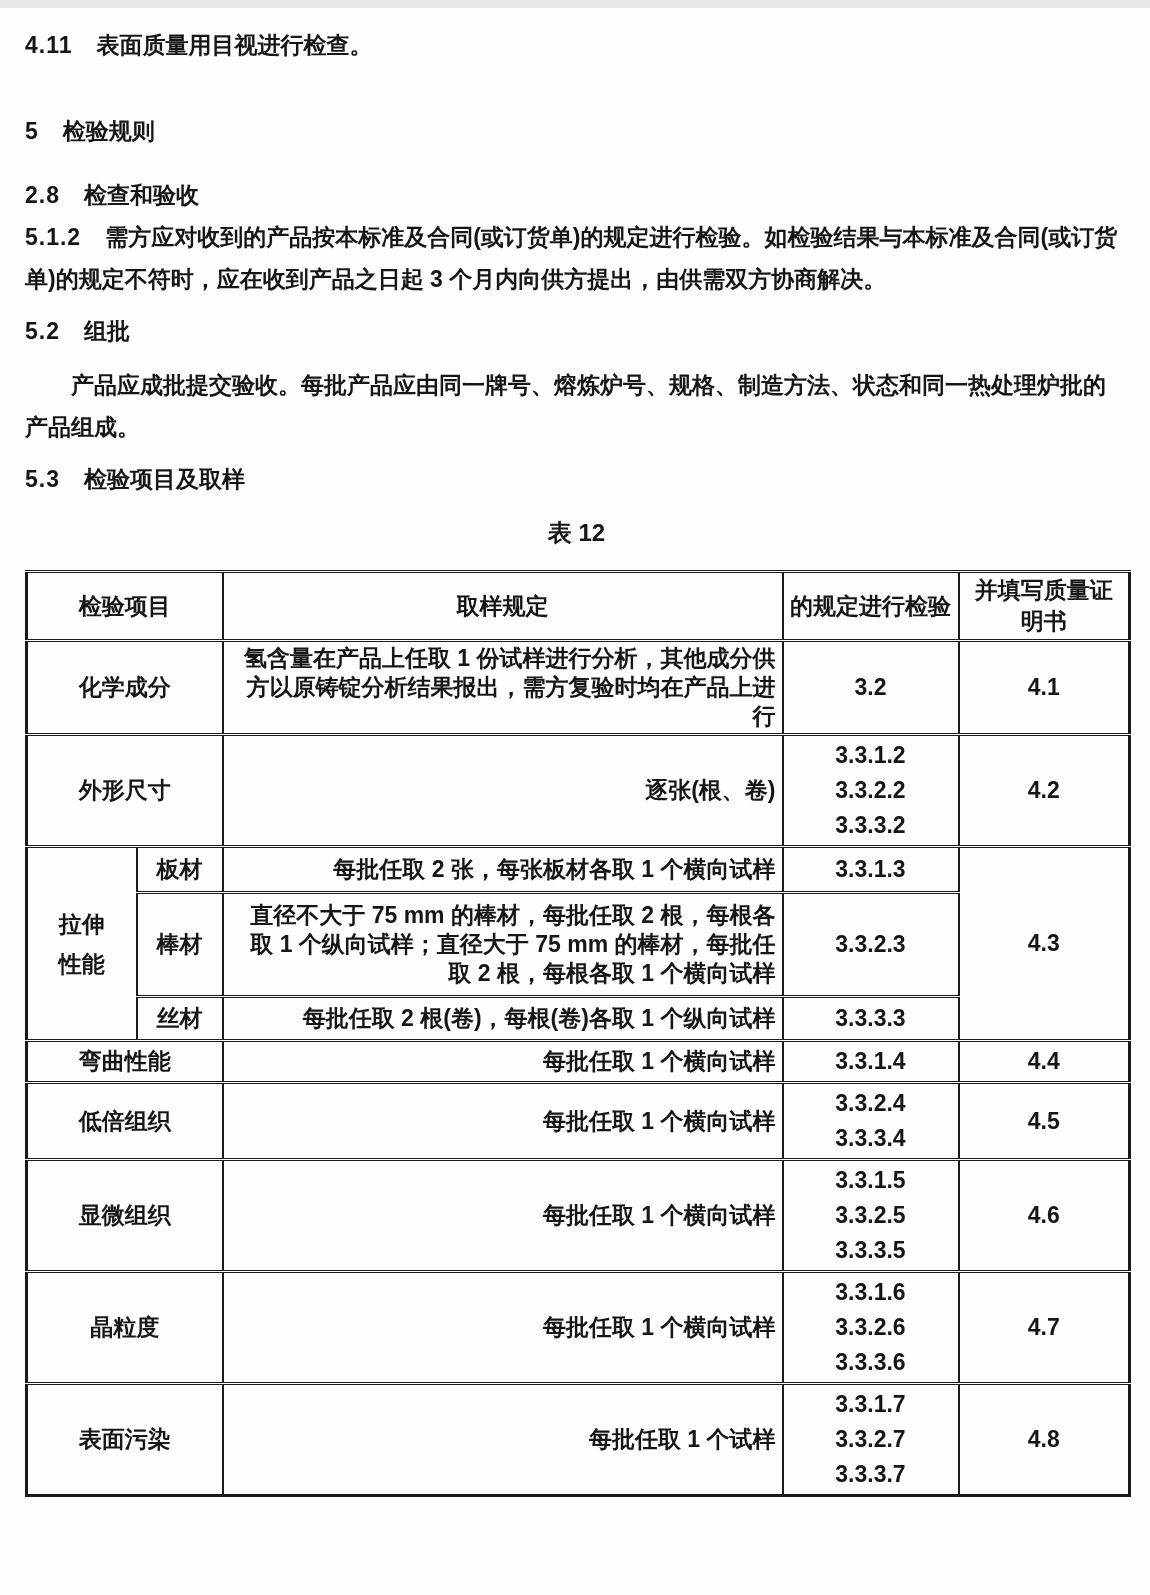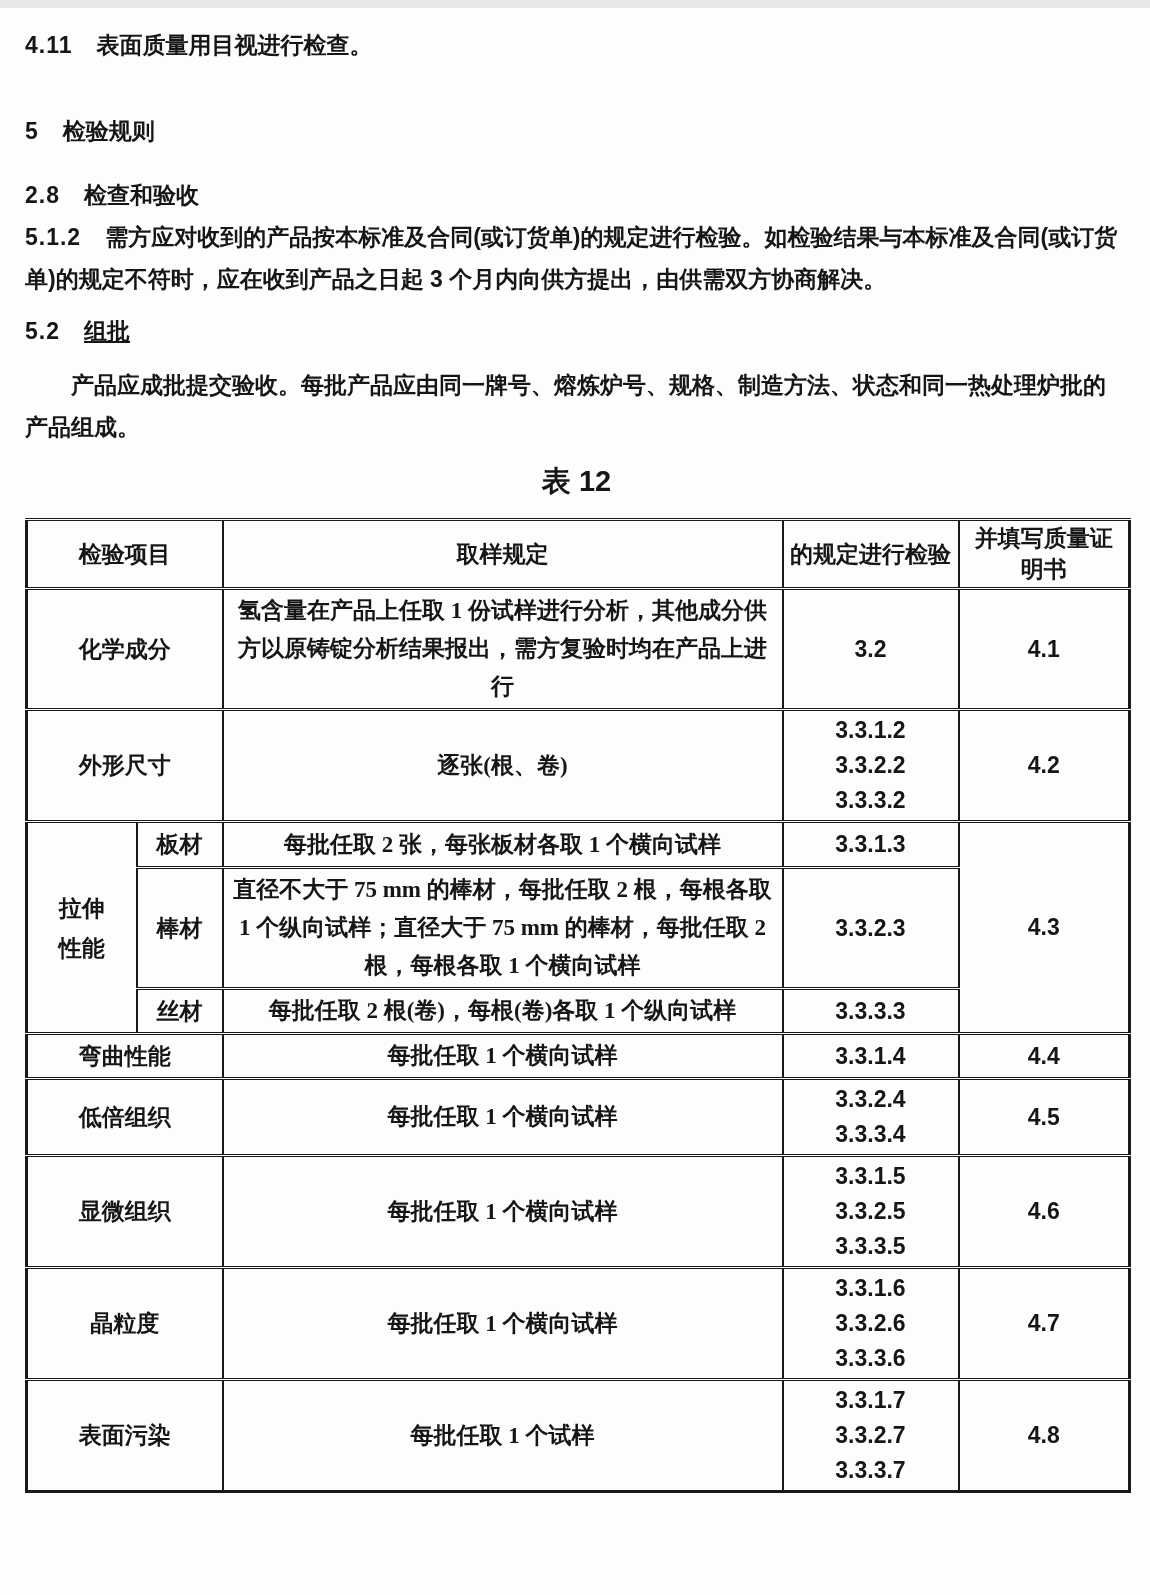--- a/index.html
+++ b/index.html
@@ -16,28 +16,28 @@
     padding: 16px 22px 0 25px;
     overflow: hidden;
   }
   
   .clause { font-size: 23px; line-height: 42px; margin: 0; }
   .clause .num { display: inline-block; margin-right: 24px; letter-spacing: 1px; }
   .h-lvl1 { margin-top: 44px; }
   .h-lvl2 { margin-top: 22px; }
   .p-first { margin-top: 12px; }
   .p-follow { margin-top: 0; }
-  .h-52 { margin-top: 10px; text-decoration: underline; }
+  .h-52 { margin-top: 10px; }
   .p-indent { margin-top: 12px; text-indent: 46px; }
   .h-53 { margin-top: 10px; }
   .p-indent2 { margin-top: 14px; text-indent: 46px; }
   .table-caption {
     margin-top: 12px;
     text-align: center;
-    font-size: 29px;
+    font-size: 24px;
     line-height: 42px;
   }
   
   table.spec {
     margin-top: 16px;
     border-collapse: collapse;
     border: 3px solid #1a1a1a;
     table-layout: fixed;
     width: 1103px;
   }
@@ -45,21 +45,21 @@
     border-left: 2px solid #1a1a1a;
     border-top: 3px double #1a1a1a;
     font-weight: 700;
     padding: 2px 6px;
     box-sizing: border-box;
     font-size: 23px;
   }
   th.hdr { text-align: center; height: 44px; font-size: 23px; padding: 2px 4px; }
   td.c-item   { text-align: center; }
   td.c-sub    { text-align: center; }
-  td.c-sampling { text-align: center; padding: 8px 14px; line-height: 38px; font-family: Liberation Serif, serif; }
+  td.c-sampling { text-align: right; padding: 8px 14px; line-height: 29px; }
   td.c-req, td.c-method { text-align: center; white-space: pre-line; line-height: 35px; }
   td.c-tensile-label span { display: inline-block; width: 50px; line-height: 40px; text-align: center; }
   tr.r-chem      { height: 72px; }
   tr.r-shape     { height: 102px; }
   tr.r-plate     { height: 46px; }
   tr.r-bar       { height: 104px; }
   tr.r-wire      { height: 44px; }
   tr.r-bend      { height: 42px; }
   tr.r-macro     { height: 76px; }
   tr.r-micro     { height: 108px; }
@@ -87,20 +87,23 @@
   <p class="clause p-follow">
     <span class="num">5.1.2</span><span>需方应对收到的产品按本标准及合同(或订货单)的规定进行检验。如检验结果与本标准及合同(或订货单)的规定不符时，应在收到产品之日起 3 个月内向供方提出，由供需双方协商解决。</span>
   </p>
 
   <p class="clause h-lvl2 h-52">
     <span class="num">5.2</span><span>组批</span>
   </p>
 
   <p class="clause p-indent">产品应成批提交验收。每批产品应由同一牌号、熔炼炉号、规格、制造方法、状态和同一热处理炉批的产品组成。</p>
 
+  <p class="clause h-lvl2 h-53">
+    <span class="num">5.3</span><span>检验项目及取样</span>
+  </p>
 
 
   <div class="table-caption">表 12</div>
 
   <table class="spec">
     <colgroup>
       <col style="width:110px">
       <col style="width:86px">
       <col style="width:560px">
       <col style="width:176px">

